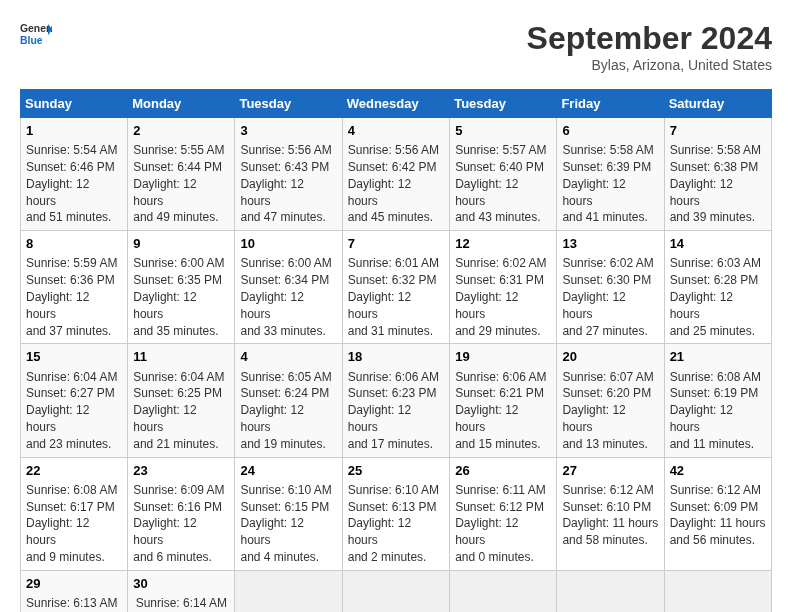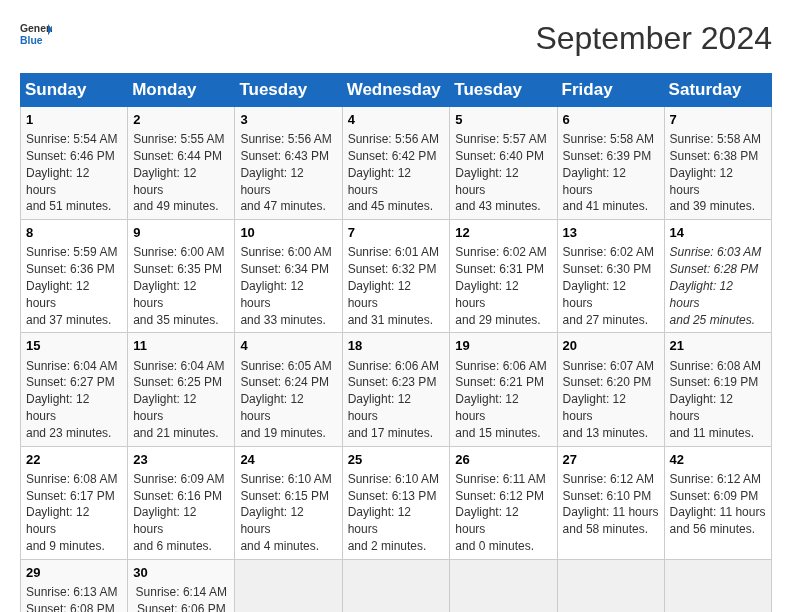--- a/index.html
+++ b/index.html
@@ -19,39 +19,39 @@
     .logo {
       display: flex;
       align-items: center;
       gap: 4px;
     }
     .title-block {
       text-align: right;
     }
     .title-block h1 {
       font-size: 32px;
-      font-weight: normal;
+      font-weight: bold;
       color: #333;
     }
     .title-block h2 {
       font-size: 14px;
       font-weight: normal;
       color: #555;
     }
     table {
       width: 100%;
       border-collapse: collapse;
       font-size: 11px;
     }
     thead tr th {
       background-color: #1a6abf;
       color: #fff;
       padding: 6px 4px;
       text-align: left;
-      font-size: 17px;
+      font-size: 13px;
       font-weight: bold;
       border: 1px solid #1a6abf;
     }
     tbody tr td {
       border: 1px solid #ccc;
       padding: 4px 5px;
       vertical-align: top;
       background: #fff;
       line-height: 1.4;
       min-height: 70px;
@@ -81,20 +81,21 @@
   <div style="display:flex;align-items:center;gap:2px;">
     <svg width="32" height="32" viewBox="0 0 40 40">
       <text x="0" y="15" font-size="13" font-weight="bold" fill="#333" font-family="Arial">General</text>
       <text x="0" y="30" font-size="13" font-weight="bold" fill="#1a6abf" font-family="Arial">Blue</text>
       <polygon points="35,5 40,12 35,19" fill="#1a6abf"></polygon>
     </svg>
   </div>
 </div>
   <div class="title-block">
     <h1>September 2024</h1>
+    <h2>Bylas, Arizona, United States</h2>
   </div>
 </div>
 
 <table>
   <thead>
     <tr>
     <th>Sunday</th>
         <th>Monday</th>
         <th>Tuesday</th>
         <th>Wednesday</th>
@@ -193,21 +194,21 @@
         </td>
         <td>
           <span class="day-num">13</span>
           <div class="day-info" style="white-space: pre-line;">Sunrise: 6:02 AM
 Sunset: 6:30 PM
 Daylight: 12 hours
 and 27 minutes.</div>
         </td>
         <td>
           <span class="day-num">14</span>
-          <div class="day-info" style="white-space: pre-line; font-style: italic;">Sunrise: 6:03 AM
+          <div class="day-info" style="white-space: pre-line;">Sunrise: 6:03 AM
 Sunset: 6:28 PM
 Daylight: 12 hours
 and 25 minutes.</div>
         </td>
       </tr>
       <tr>
         <td>
           <span class="day-num">15</span>
           <div class="day-info" style="white-space: pre-line;">Sunrise: 6:04 AM
 Sunset: 6:27 PM

